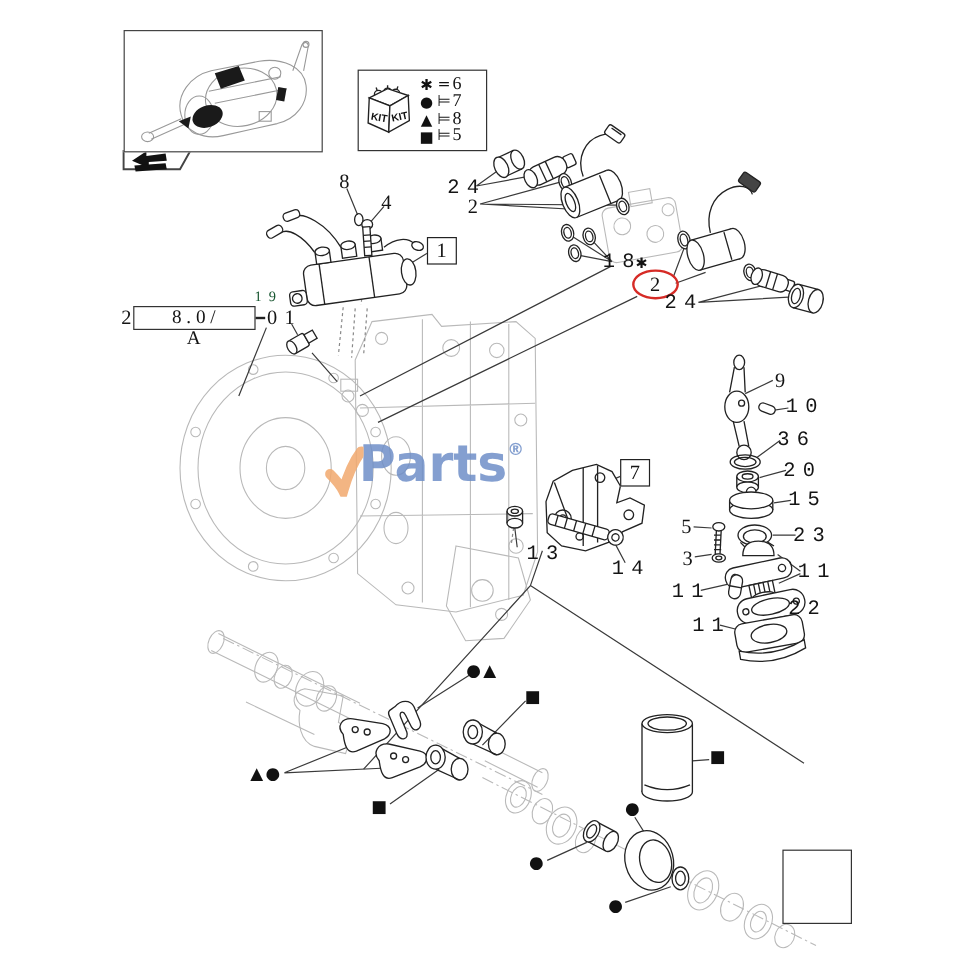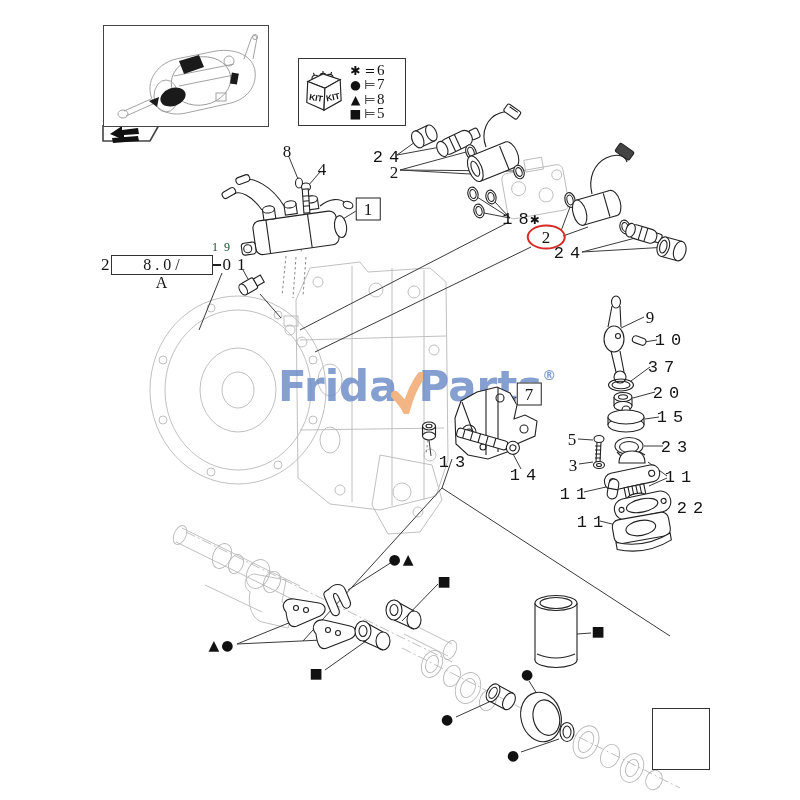--- a/index.html
+++ b/index.html
@@ -119,21 +119,20 @@
       <ellipse cx="632" cy="768" rx="6" ry="9" transform="rotate(24 632 768)"></ellipse>
       <ellipse cx="654" cy="780" rx="8" ry="10" transform="rotate(24 654 780)"></ellipse>
     </g>
 
     <g stroke="#888" stroke-width="1" fill="none" stroke-dasharray="2.5,2.5">
       <path d="M286,256 L282,296 M296,257 L293,298 M306,257 L303,296 M304,214 L301,254 M428,440 L426,454"></path>
     </g>
   </svg>
 
   <div id="watermark">
-    <span>Frida</span>
     <svg width="32" height="42" viewBox="0 0 32 42">
       <path d="M4 23 Q12 31 15 37 Q21 16 30 4" stroke="var(--wm-orange)" stroke-width="8.5" fill="none" stroke-linecap="round"></path>
     </svg>
     <span>Parts</span>
     <span class="reg">®</span>
   </div>
 
   <svg class="layer" width="800" height="800">
 
     <g stroke="#3a3a3a" stroke-width="1" fill="none">
@@ -494,21 +493,21 @@
       <div class="callout wide" style="left: 567px; top: 253px;">
         <span class="txt">24</span>
       </div>
       <div class="callout" style="left: 650px; top: 317px;">
         <span class="txt">9</span>
       </div>
       <div class="callout wide" style="left: 668px; top: 340px;">
         <span class="txt">10</span>
       </div>
       <div class="callout wide" style="left: 661px; top: 367px;">
-        <span class="txt">37</span>
+        <span class="txt">36</span>
       </div>
       <div class="callout wide" style="left: 666px; top: 393px;">
         <span class="txt">20</span>
       </div>
       <div class="callout wide" style="left: 670px; top: 417px;">
         <span class="txt">15</span>
       </div>
       <div class="callout" style="left: 572px; top: 439px;">
         <span class="txt">5</span>
       </div>
@@ -517,21 +516,21 @@
       </div>
       <div class="callout" style="left: 573px; top: 465px;">
         <span class="txt">3</span>
       </div>
       <div class="callout wide" style="left: 678px; top: 477px;">
         <span class="txt">11</span>
       </div>
       <div class="callout wide" style="left: 573px; top: 494px;">
         <span class="txt">11</span>
       </div>
-      <div class="callout wide" style="left: 690px; top: 508px;">
+      <div class="callout wide" style="left: 670px; top: 508px;">
         <span class="txt">22</span>
       </div>
       <div class="callout wide" style="left: 590px; top: 522px;">
         <span class="txt">11</span>
       </div>
       <div class="callout boxed" style="left: 529px; top: 394px;">
         <span class="txt">7</span>
       </div>
       <div class="callout wide" style="left: 452px; top: 462px;">
         <span class="txt">13</span>

